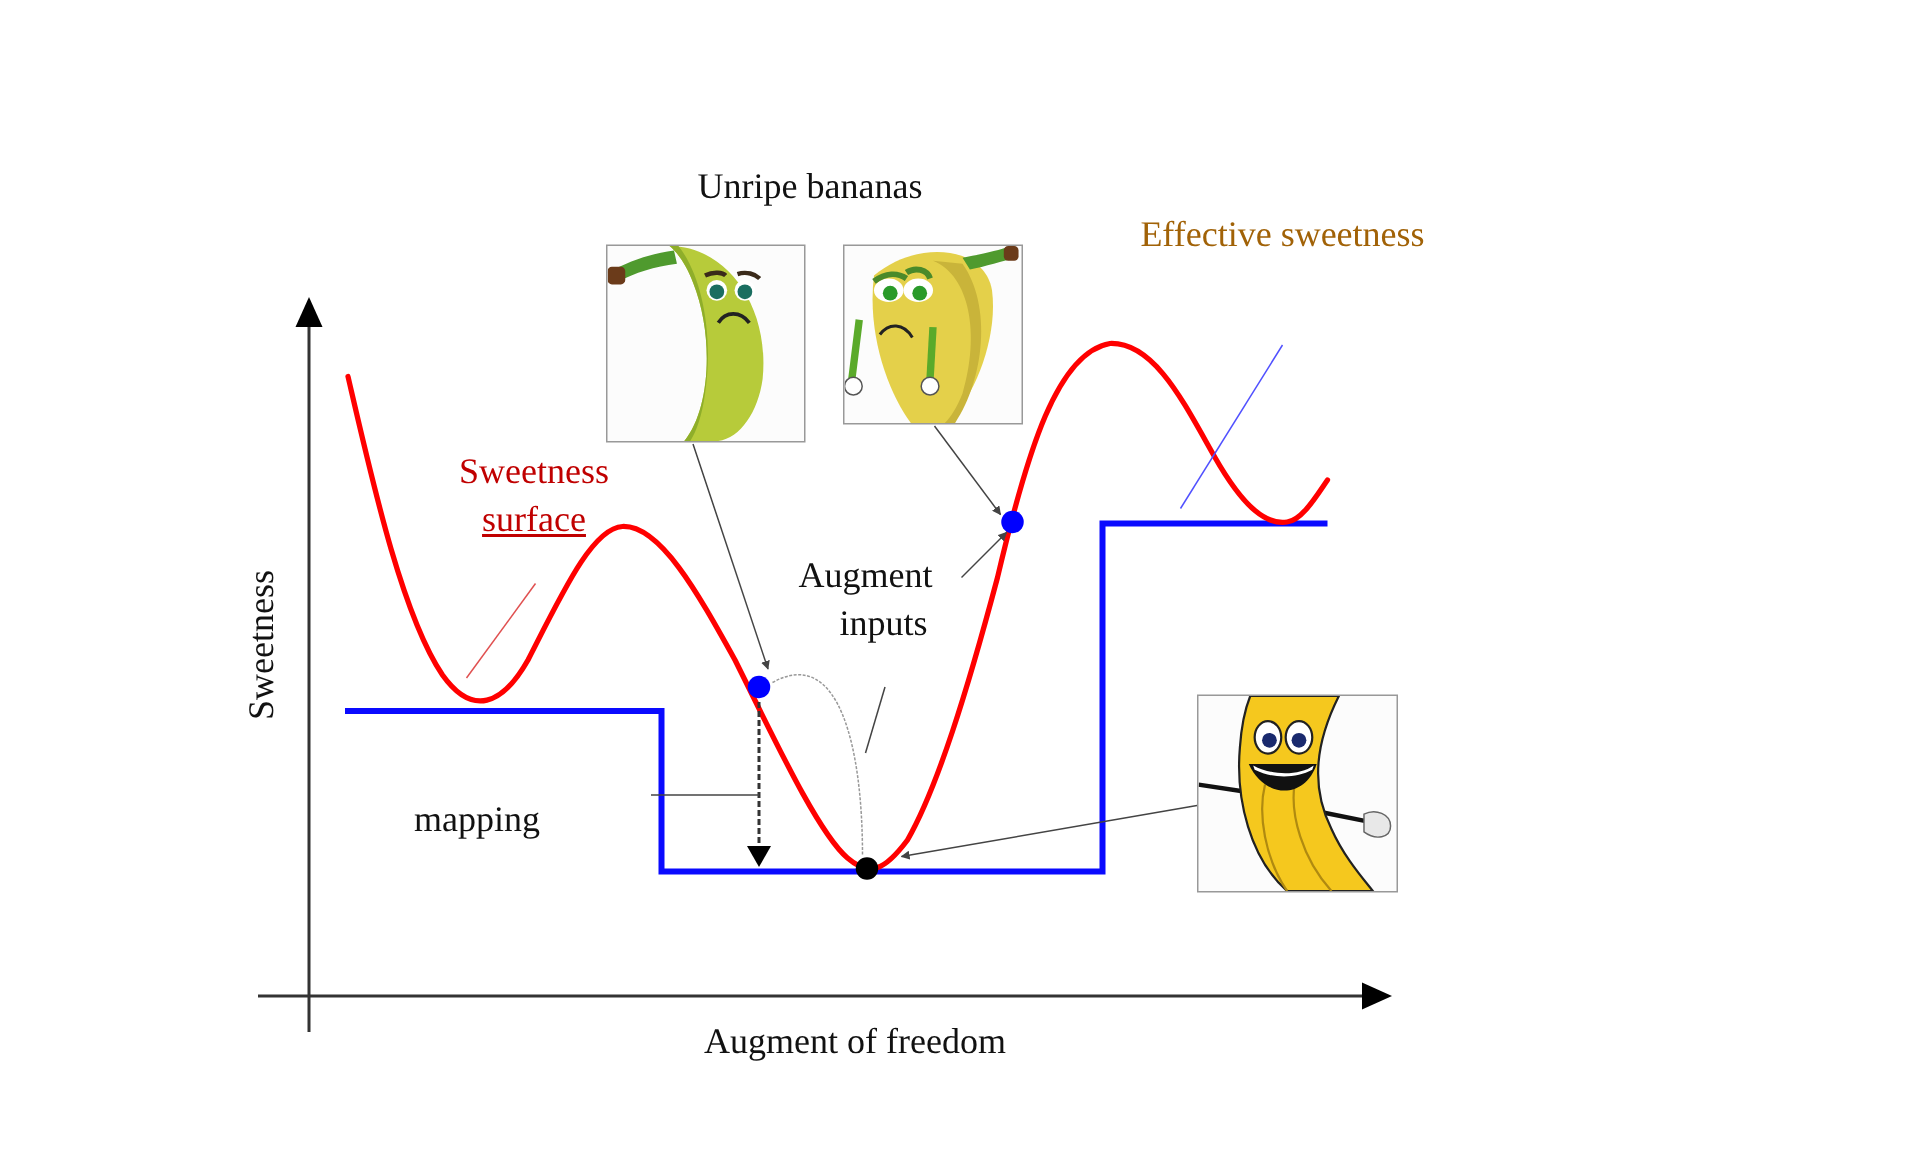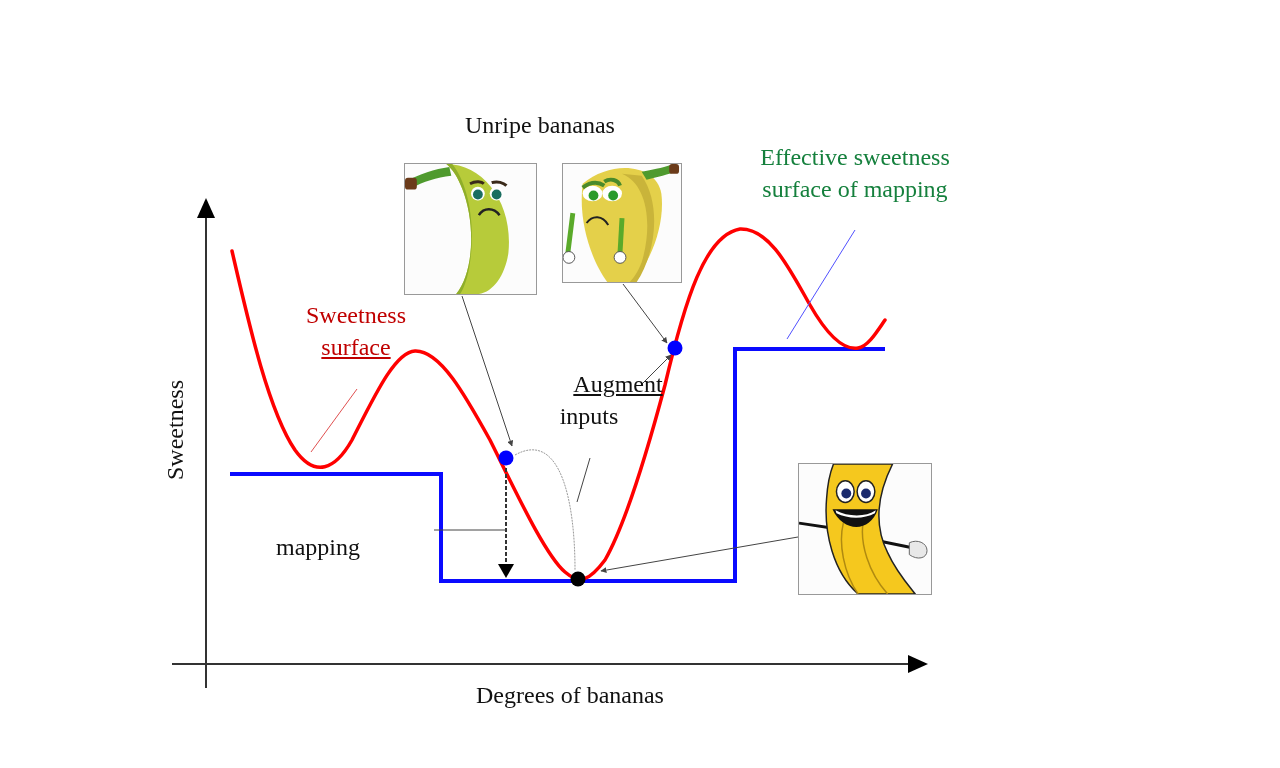--- a/index.html
+++ b/index.html
@@ -1,20 +1,20 @@
 <!DOCTYPE html>
 <html><head>
 <meta charset="utf-8">
 <style>
   html, body { margin: 0; padding: 0; background: #ffffff; }
   body { width: 1280px; height: 768px; overflow: hidden; position: relative; font-family: "Liberation Serif", "DejaVu Serif", serif; }
   #stage { position: absolute; left: 0; top: 0; width: 1092px; height: 768px; }
   .label { position: absolute; font-family: "Liberation Serif", "DejaVu Serif", serif; font-size: 24px; line-height: 30px; text-align: center; white-space: nowrap; color: #111111; }
   .label.red { color: #c00000; }
-  .label.blue { color: #15803d; }
+  .label.blue { color: #a16207; }
   .label.rot { transform-origin: left top; transform: rotate(-90deg); }
   .thumb { position: absolute; border: 1.5px solid #999999; background: #fcfcfc; overflow: hidden; box-sizing: border-box; }
   .thumb svg { width: 100%; height: 100%; display: block; }
 </style>
 </head>
 <body>
 
 <div id="stage">
   <svg width="1280" height="768" viewBox="0 0 1280 768" xmlns="http://www.w3.org/2000/svg">
     <defs>
@@ -119,21 +119,20 @@
       <circle cx="48" cy="30" r="5" fill="#1a2a6e"></circle>
       <circle cx="68" cy="30" r="5" fill="#1a2a6e"></circle>
       <path d="M34,46 C45,70 72,70 80,46 Z" fill="#111"></path>
       <path d="M37,47 C50,54 68,54 78,47 L77,50 C66,56 50,56 38,50 Z" fill="#ffffff"></path>
     </svg>
   </div>
 
   
   <div class="label" style="left:440px;top:110px;width:200px;">Unripe bananas</div>
   <div class="label blue" style="left:730px;top:142px;width:250px;">Effective sweetness</div>
-  <div class="label blue" style="left:730px;top:174px;width:250px;">surface of mapping</div>
   <div class="label red" style="left:286px;top:300px;width:140px;">Sweetness</div>
   <div class="label red" style="left:286px;top:332px;width:140px;text-decoration:underline;">surface</div>
-  <div class="label" style="left:553px;top:369px;width:130px;text-decoration:underline;">Augment</div>
+  <div class="label" style="left:512px;top:369px;width:130px;">Augment</div>
   <div class="label" style="left:524px;top:401px;width:130px;">inputs</div>
   <div class="label" style="left:218px;top:532px;width:200px;">mapping</div>
   <div class="label rot" style="left:160px;top:490px;width:120px;">Sweetness</div>
-  <div class="label" style="left:440px;top:680px;width:260px;">Degrees of bananas</div>
+  <div class="label" style="left:440px;top:680px;width:260px;">Augment of freedom</div>
 </div>
 
 </body></html>

